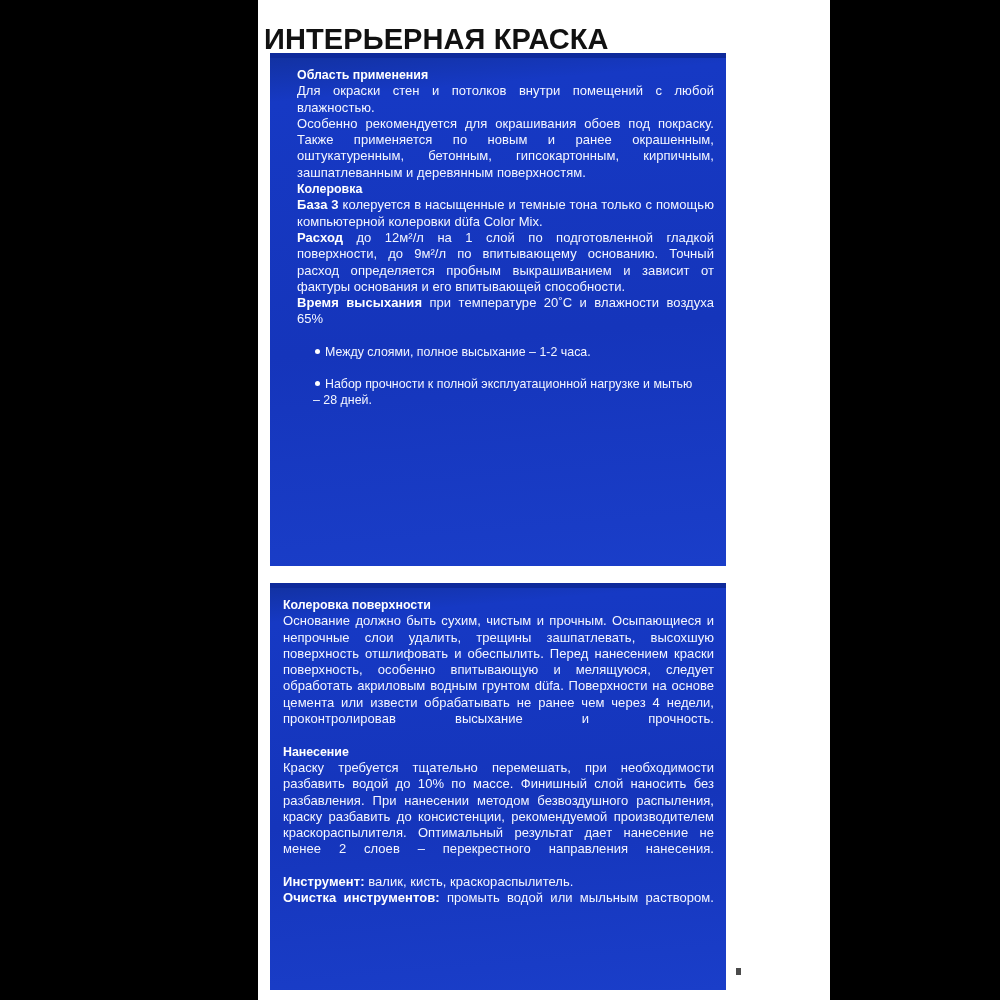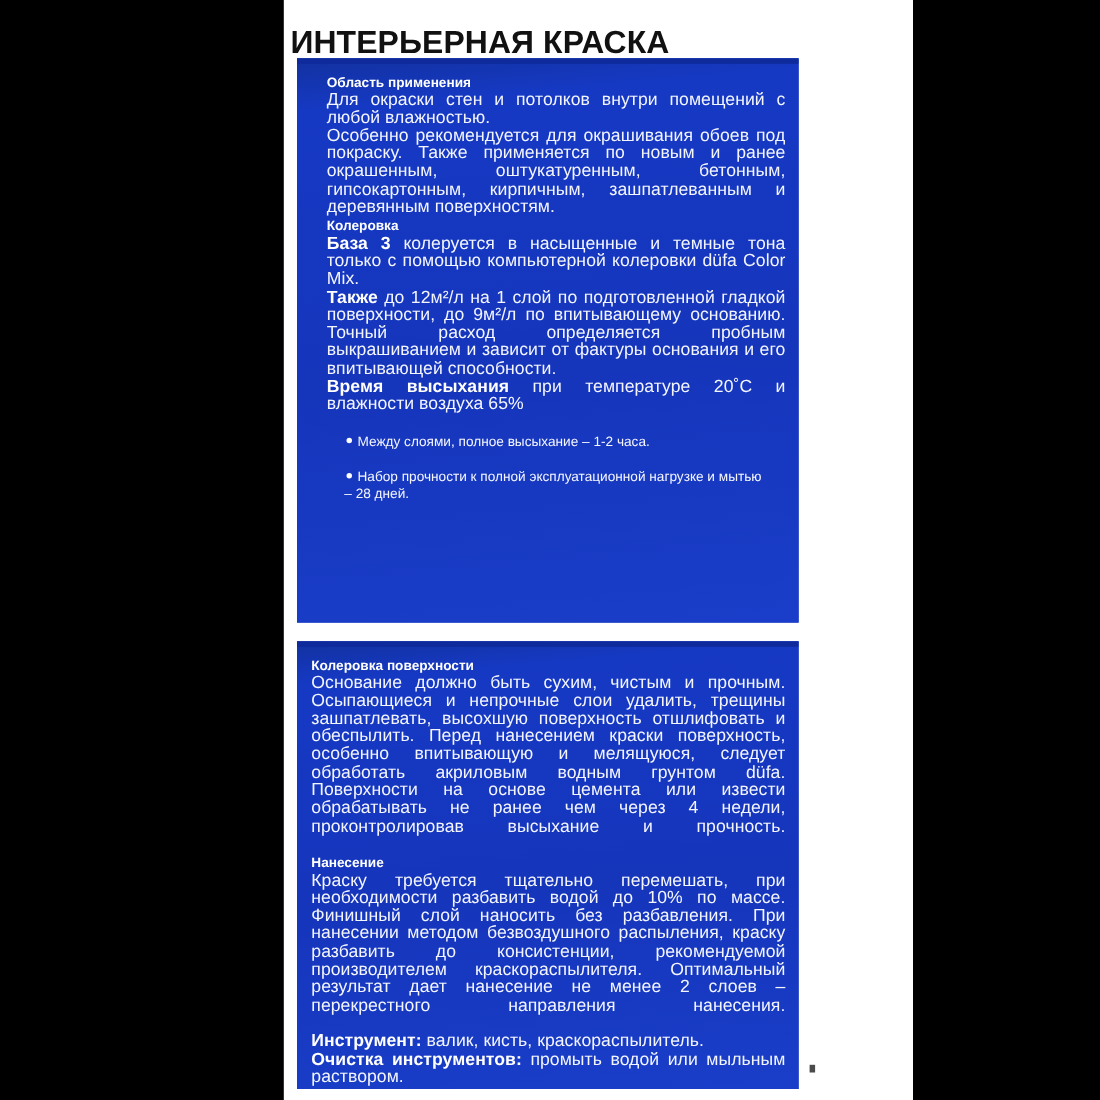--- a/index.html
+++ b/index.html
@@ -72,21 +72,21 @@
   #panel-surface { top: 583px; height: 407px; padding: 14px 12px 8px 13px; }
 
   .panel .body {
     position: relative;
     z-index: 2;
   }
 
   
   p.t {
     margin: 0;
-    font-size: 16px;
+    font-size: 13px;
     line-height: 16.3px;
     letter-spacing: 0.05px;
     color: #f4f6ff;
     text-rendering: optimizeLegibility;
   }
   p.just   { text-align: justify; }
   p.just-all { text-align: justify; }
   p.just-all::after {
     content: "";
     display: inline-block;
@@ -143,21 +143,21 @@
 
         <p class="t just">Для окраски стен и потолков внутри помещений с любой влажностью.</p>
 
         <p class="t just">Особенно рекомендуется для окрашивания обоев под покраску. Также применяется по новым и ранее окрашенным, оштукатуренным, бетонным, гипсокартонным, кирпичным, зашпатлеванным и деревянным поверхностям.</p>
 
         <h4 class="h">Колеровка</h4>
 
 
         <p class="t just"><span class="b">База 3</span><span> колеруется в насыщенные и темные тона только с помощью компьютерной колеровки düfa Color Mix.</span></p>
 
-        <p class="t just"><span class="b">Также</span><span>  до 12м²/л на 1 слой по подготовленной гладкой поверхности, до 9м²/л по впитывающему основанию. Точный расход определяется пробным выкрашиванием  и зависит от фактуры основания и его впитывающей способности.</span></p>
+        <p class="t just"><span class="b">Расход</span><span>  до 12м²/л на 1 слой по подготовленной гладкой поверхности, до 9м²/л по впитывающему основанию. Точный расход определяется пробным выкрашиванием  и зависит от фактуры основания и его впитывающей способности.</span></p>
 
         <p class="t just"><span class="b">Время высыхания</span><span> при температуре 20˚С и влажности воздуха 65%</span></p>
 
         <p class="bullet-row"><span class="dot"></span><span>Между слоями, полное высыхание – 1-2 часа.</span></p>
 
         <p class="bullet-row"><span class="dot"></span><span>Набор прочности к полной эксплуатационной нагрузке и мытью – 28 дней.</span></p>
 
       </div>
     </section>
 

